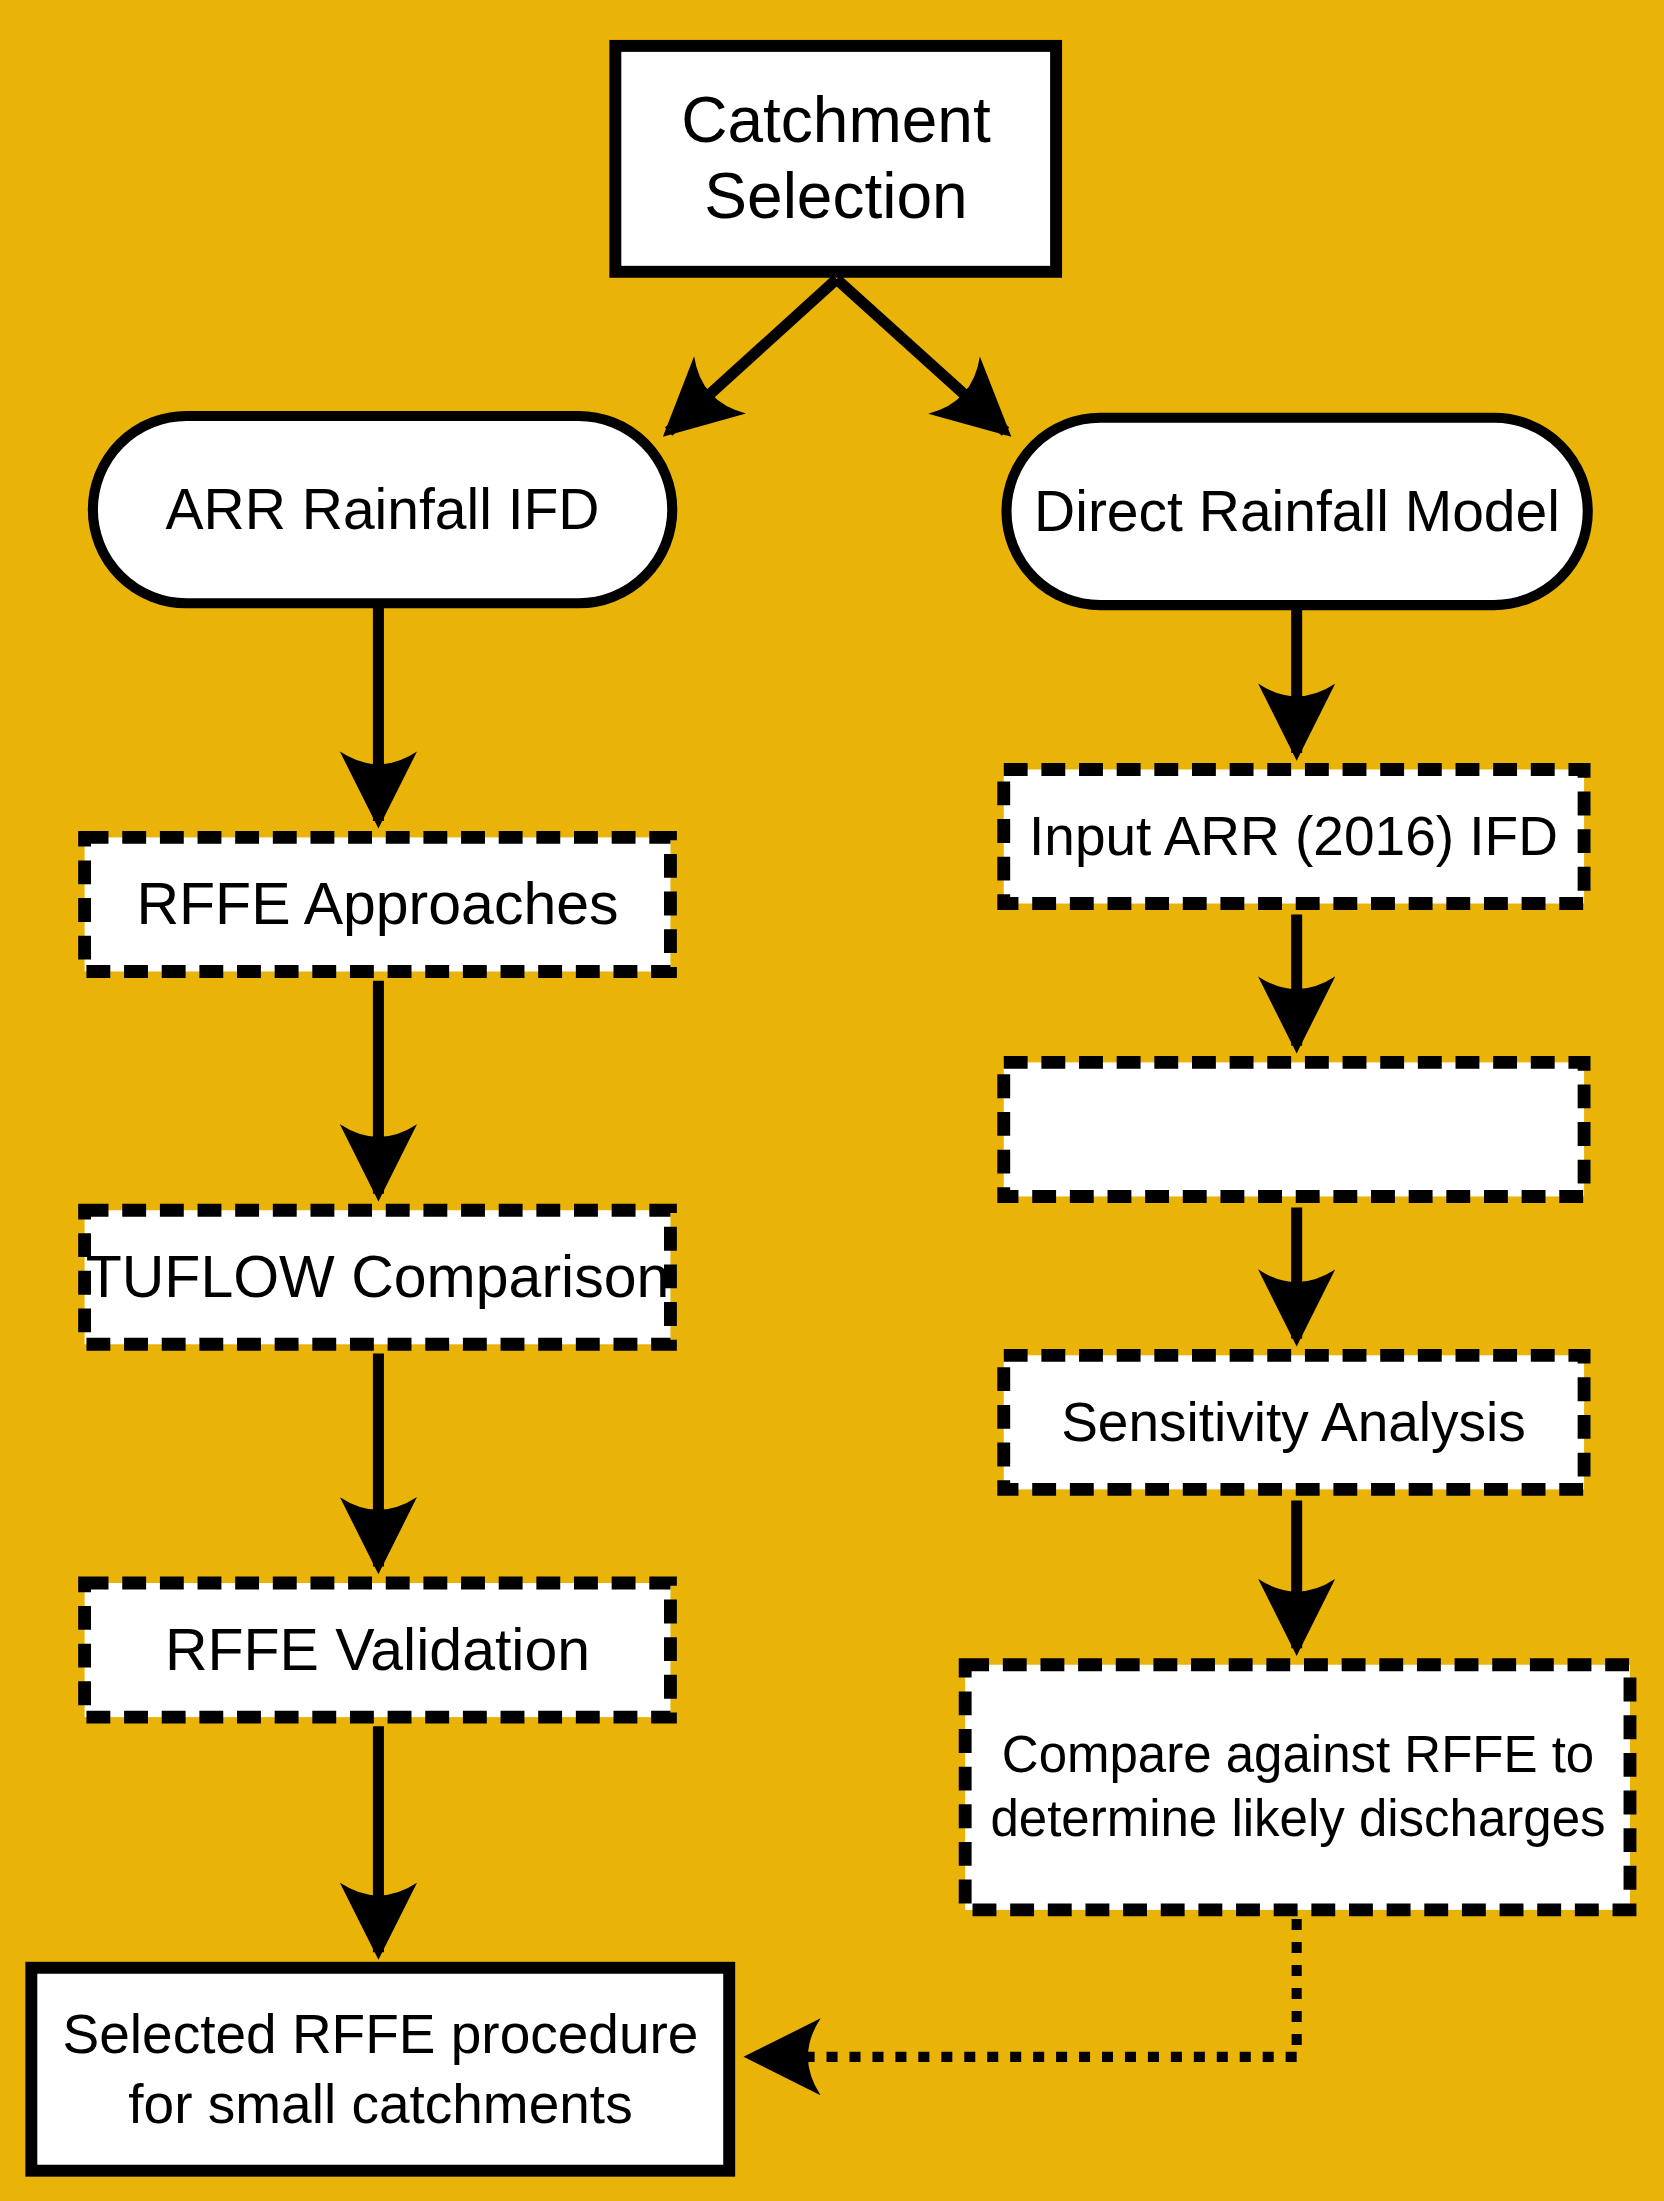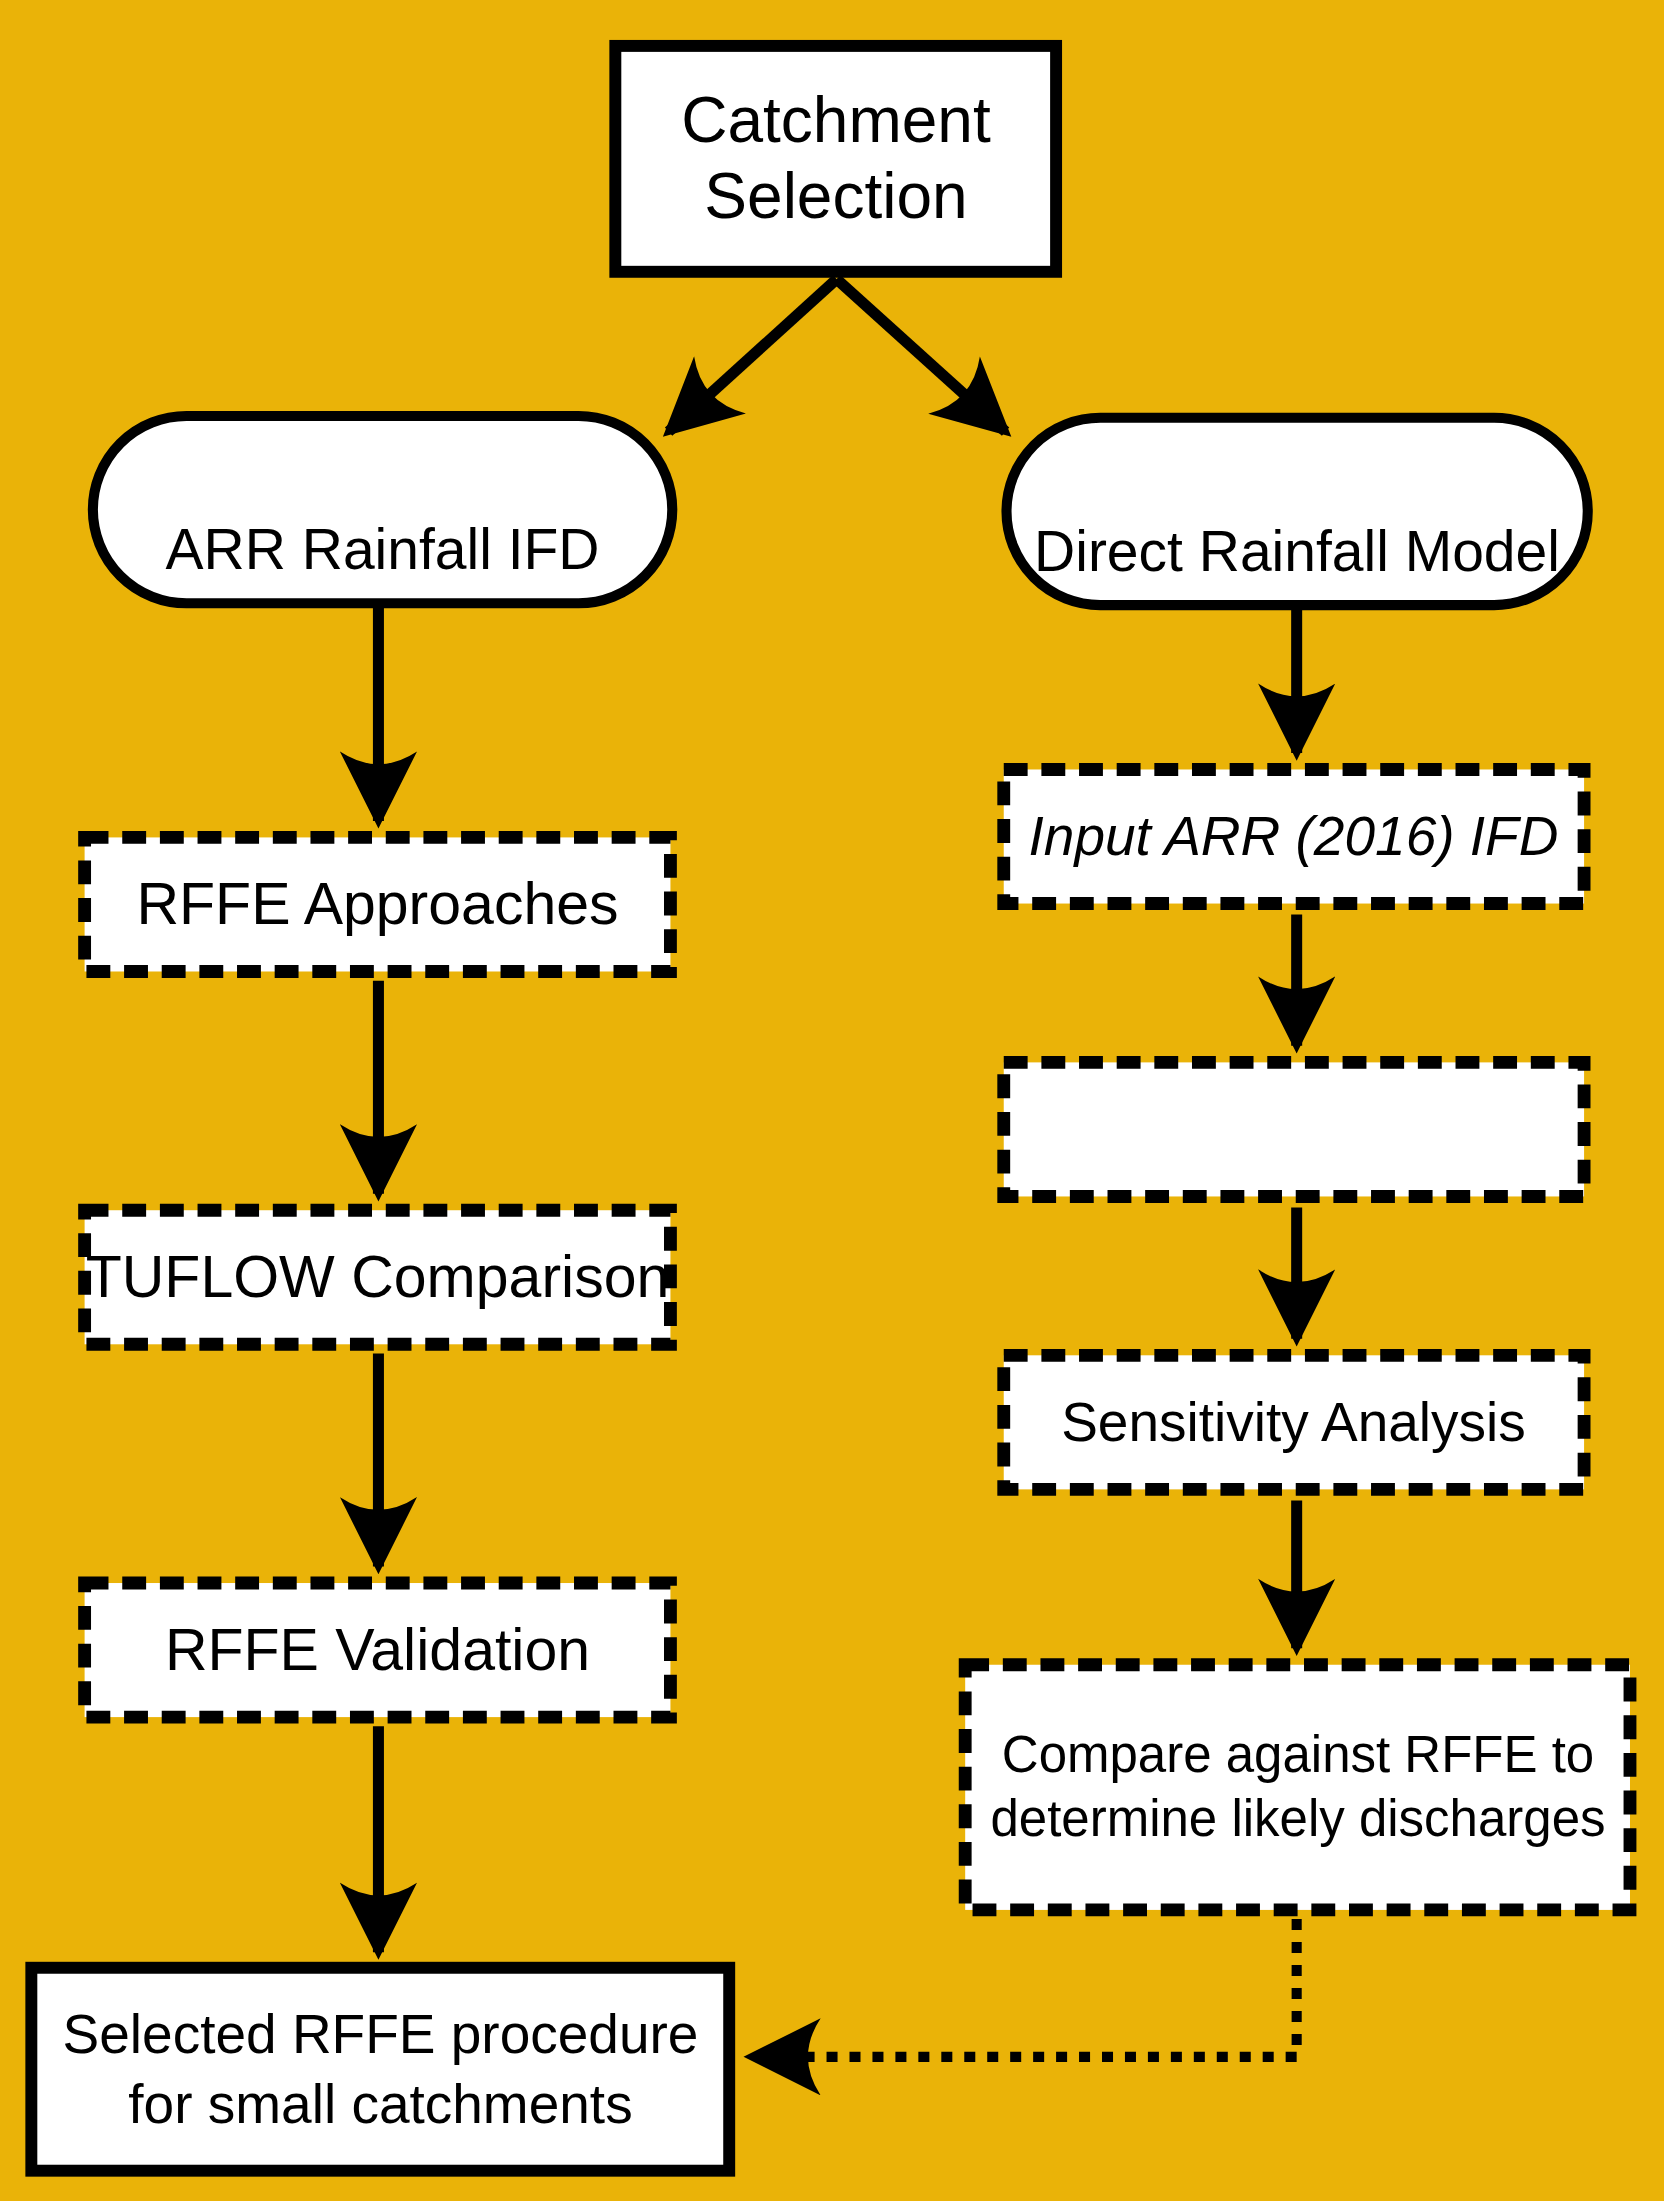--- a/index.html
+++ b/index.html
@@ -22,21 +22,21 @@
     display: flex;
     align-items: center;
     justify-content: center;
     text-align: center;
     color: #000000;
     white-space: pre-line;
     line-height: 1.18;
     letter-spacing: 0px;
   }
   .f-top      { font-size: 64px; }
-  .f-stadium  { font-size: 57px; margin-top: 40px; }
+  .f-stadium  { font-size: 57px; }
   .f-left     { font-size: 59px; }
   .f-right    { font-size: 55px; }
   .f-compare  { font-size: 51px; line-height: 1.26; }
   .f-selected { font-size: 55px; line-height: 1.28; }
 </style>
 </head>
 <body>
 
 <div class="canvas">
 
@@ -103,21 +103,21 @@
   </div>
 
   <div class="node f-left" style="left:78px; top:1204px; width:599px; height:147px;">
     <span>TUFLOW Comparison</span>
   </div>
 
   <div class="node f-left" style="left:78px; top:1577px; width:599px; height:147px;">
     <span>RFFE Validation</span>
   </div>
 
-  <div class="node f-right" style="left:997px; top:763px; width:593px; height:147px;font-style:italic;">
+  <div class="node f-right" style="left:997px; top:763px; width:593px; height:147px;">
     <span>Input ARR (2016) IFD</span>
   </div>
 
 
   <div class="node f-right" style="left:997px; top:1349px; width:593px; height:147px;">
     <span>Sensitivity Analysis</span>
   </div>
 
   <div class="node f-compare" style="left:959px; top:1658px; width:678px; height:258px;">
     <span>Compare against RFFE to

